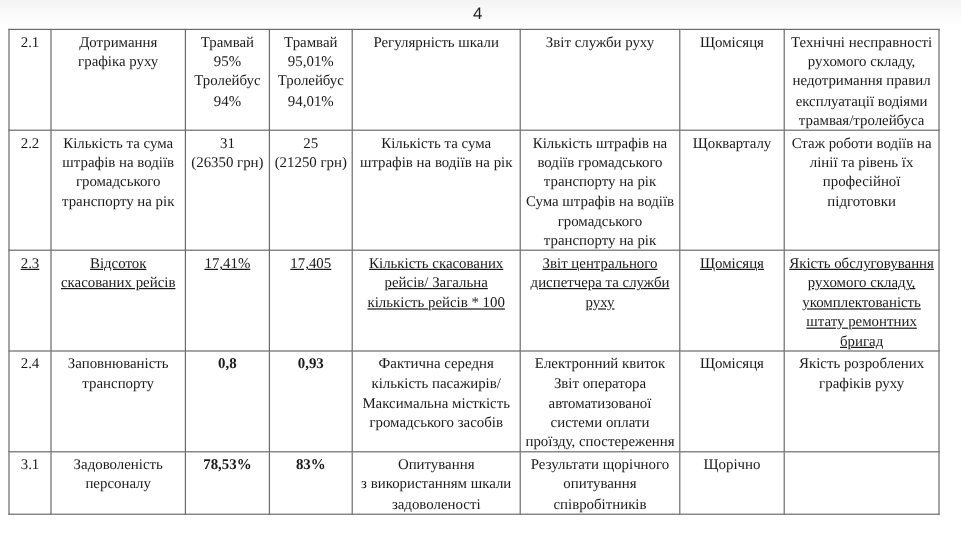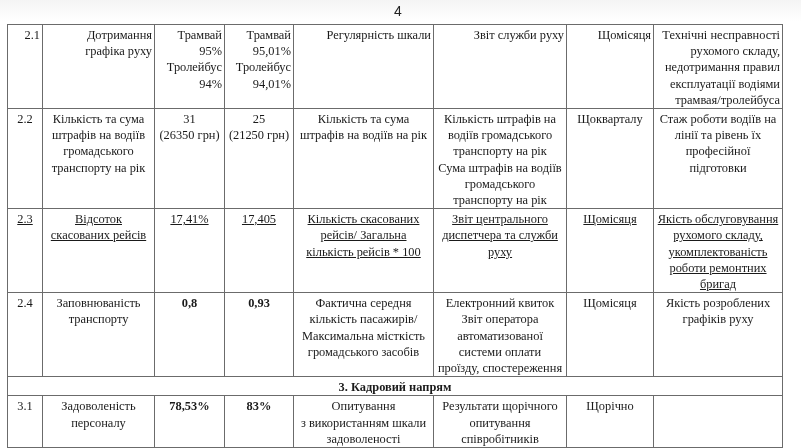--- a/index.html
+++ b/index.html
@@ -52,21 +52,21 @@
       font-weight: bold;
       text-align: center;
       padding: 1px 2px 0 2px;
       height: 14px;
     }
     td.num-cell {
       text-align: left;
       padding-left: 10px;
     }
     td.bold-cell { font-weight: bold; margin-top: 48px; }
-    tr.r21 td { height: 74px; text-align: right; }
+    tr.r21 td { height: 74px; }
     tr.r22 td { height: 88px; }
     tr.r23 td { height: 76px; text-decoration: underline; }
     tr.r24 td { height: 76px; }
     tr.r31 td { height: 44px; }
   </style>
 </head>
 <body>
 
 <div class="page-top-shade"></div>
 <div class="page-number">4</div>
@@ -140,21 +140,21 @@
       <td>Кількість скасованих
 рейсів/ Загальна
 кількість рейсів * 100</td>
       <td>Звіт центрального
 диспетчера та служби
 руху</td>
       <td>Щомісяця</td>
       <td>Якість обслуговування
 рухомого складу,
 укомплектованість
-роботи ремонтних
+штату ремонтних
 бригад</td>
     </tr>
 
     <tr class="r24">
       <td class="num-cell">2.4</td>
       <td>Заповнюваність
 транспорту</td>
       <td class="bold-cell">0,8</td>
       <td class="bold-cell">0,93</td>
       <td>Фактична середня
@@ -164,23 +164,20 @@
       <td>Електронний квиток
 Звіт оператора
 автоматизованої
 системи оплати
 проїзду, спостереження</td>
       <td>Щомісяця</td>
       <td>Якість розроблених
 графіків руху</td>
     </tr>
 
-    <tr>
-      <td colspan="8" class="section-header">3. Кадровий напрям</td>
-    </tr>
 
     <tr class="r31">
       <td class="num-cell">3.1</td>
       <td>Задоволеність
 персоналу</td>
       <td class="bold-cell">78,53%</td>
       <td class="bold-cell">83%</td>
       <td>Опитування
 з використанням шкали
 задоволеності</td>

